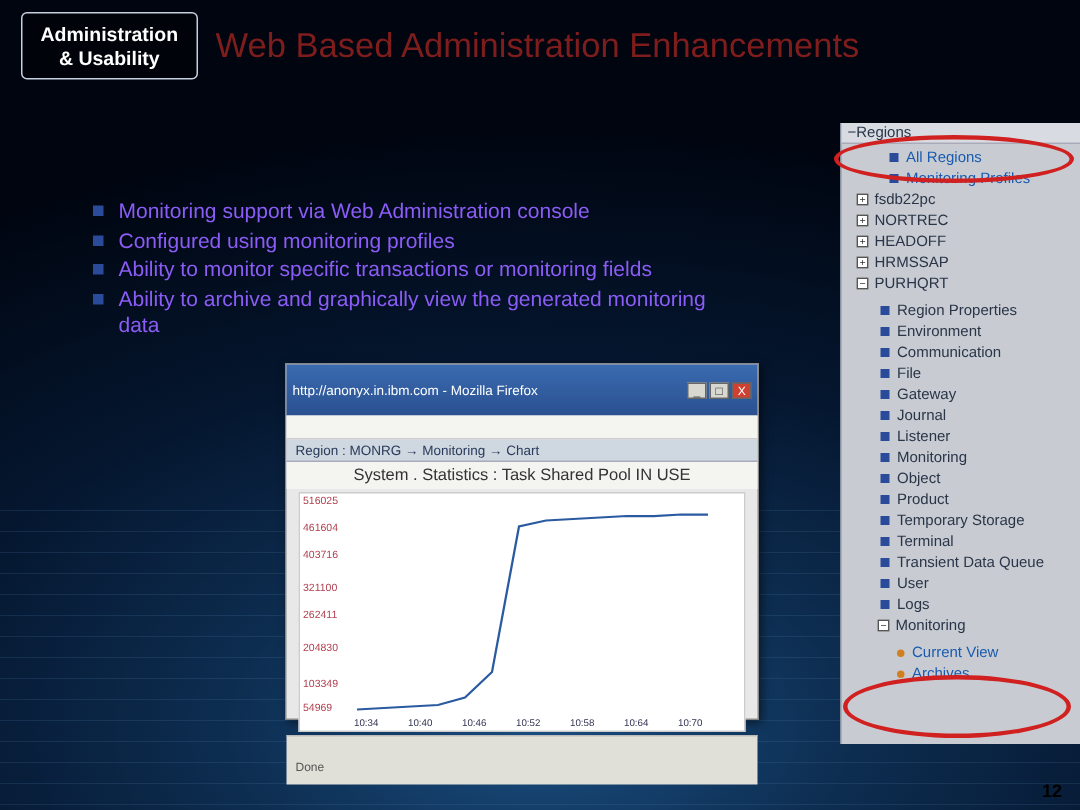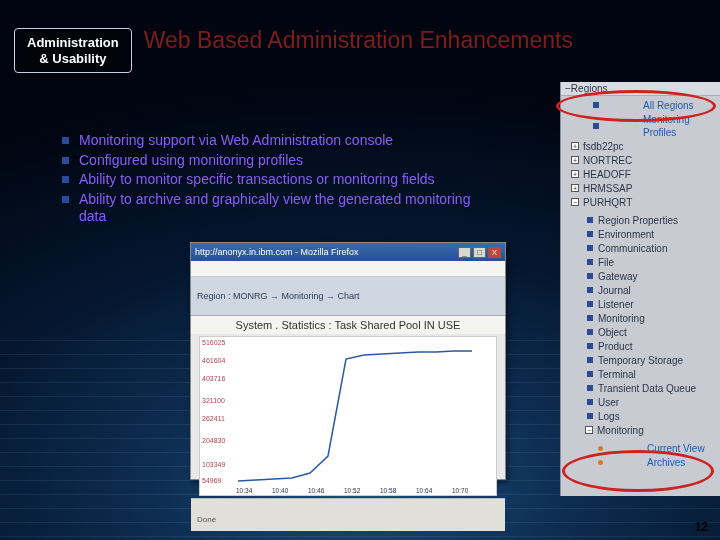--- a/index.html
+++ b/index.html
@@ -11,55 +11,55 @@
     position: relative;
   }
   .lines {
     position: absolute; left: 0; right: 0; top: 340px; height: 200px;
     background: repeating-linear-gradient(to bottom, rgba(100,150,200,0.15) 0, rgba(100,150,200,0.15) 1px, transparent 1px, transparent 14px);
     pointer-events: none;
   }
   .header { position: absolute; left: 14px; top: 8px; display: flex; align-items: center; gap: 12px; }
   .badge {
     border: 1px solid #c5d0e0; border-radius: 4px; padding: 6px 12px;
-    background: rgba(0,0,0,0.4); text-align: center; line-height: 1.2; margin-top: 20px;
+    background: rgba(0,0,0,0.4); text-align: center; line-height: 1.2;
   }
   .badge span { display: block; font-weight: bold; font-size: 13px; color: #fff; }
   .title { font-size: 23px; font-weight: normal; color: #7f1d1d; line-height: 1.15; }
   .bullets { position: absolute; left: 62px; top: 132px; width: 430px; }
   .bullets li { list-style: none; display: flex; align-items: flex-start; font-size: 14px; color: #8b5cf6; margin-bottom: 2px; line-height: 1.25; }
   .bullets .sq { width: 7px; height: 7px; background: #2a4a9a; margin: 5px 10px 0 0; flex-shrink: 0; }
   .chartwin {
     position: absolute; left: 190px; top: 242px; width: 316px; height: 238px;
     background: #e8e8e8; border: 1px solid #888; box-shadow: 2px 2px 6px rgba(0,0,0,0.5);
   }
-  .chartwin .tbar { height: 18px; background: linear-gradient(#3a6bb0,#2a5090); display: flex; align-items: center; padding: 0 4px; justify-content: space-between; }
+  .chartwin .tbar { height: 34px; background: linear-gradient(#3a6bb0,#2a5090); display: flex; align-items: center; padding: 0 4px; justify-content: space-between; }
   .chartwin .tbar .tt { font-size: 9px; color: #fff; overflow: hidden; white-space: nowrap; }
   .chartwin .tbar .btns { display: flex; gap: 2px; }
   .chartwin .tbar .btns span { width: 13px; height: 11px; background: #d8d8d0; border: 1px solid #666; font-size: 8px; text-align: center; line-height: 9px; color: #333; }
   .chartwin .tbar .btns span.cl { background: #d04030; color: #fff; }
   .chartwin .abar { height: 16px; background: #f4f4f0; border-bottom: 1px solid #ccc; font-size: 8px; color: #444; padding: 2px 6px; }
-  .chartwin .crumb { background: #cfd8e0; padding: 14px 6px; font-size: 9px; color: #2a3a5a; border-bottom: 1px solid #aab; }
+  .chartwin .crumb { background: #cfd8e0; padding: 2px 6px; font-size: 9px; color: #2a3a5a; border-bottom: 1px solid #aab; }
   .chartwin .stitle { text-align: center; font-size: 11px; color: #333; padding: 3px 0; background: #f4f4f0; }
   .plot { position: relative; margin: 2px 8px 2px 8px; height: 160px; background: #fff; border: 1px solid #ccc; }
   .plot .ylab { position: absolute; left: 2px; font-size: 7px; color: #b04050; }
   .plot .xlab { position: absolute; bottom: 1px; font-size: 6.5px; color: #335; }
   .plot svg { position: absolute; left: 36px; top: 4px; }
   .sbar { height: 14px; background: #e0e0d8; border-top: 1px solid #bbb; font-size: 8px; color: #555; padding: 16px 6px; }
   .sidepanel {
     position: absolute; right: 0; top: 82px; width: 160px; height: 414px;
     background: #c8ccd2; border-left: 1px solid #8892a0; font-size: 10px; color: #2a3548;
   }
   .sidepanel .top { background: #d8dce2; border-bottom: 1px solid #aab; padding: 1px 4px; display: flex; align-items: center; }
   .sidepanel ul { list-style: none; padding: 2px 0 2px 8px; }
   .sidepanel li { display: flex; align-items: center; padding: 0.5px 2px; line-height: 1.3; }
   .sidepanel li .box { width: 8px; height: 8px; border: 1px solid #555; margin-right: 4px; font-size: 7px; text-align: center; line-height: 7px; background: #fff; color: #333; flex-shrink: 0; }
   .sidepanel li .dot { width: 6px; height: 6px; background: #2a4a9a; margin: 0 5px 0 2px; flex-shrink: 0; }
   .sidepanel li .od { width: 5px; height: 5px; border-radius: 50%; background: #d08020; margin: 0 5px 0 3px; flex-shrink: 0; }
-  .sidepanel li.sel { color: #1a5bb0; gap: 39px; }
+  .sidepanel li.sel { color: #1a5bb0; }
   .sidepanel .sub { padding-left: 22px; }
   .sidepanel .sub2 { padding-left: 32px; }
   .circle { position: absolute; border: 3px solid #d02020; border-radius: 50%; pointer-events: none; }
   .c1 { right: 4px; top: 90px; width: 160px; height: 32px; }
   .c2 { right: 6px; top: 450px; width: 152px; height: 42px; }
   .pagenum { position: absolute; right: 12px; bottom: 6px; font-size: 12px; font-weight: bold; color: #000; }
 </style>
 </head>
 <body>
 

